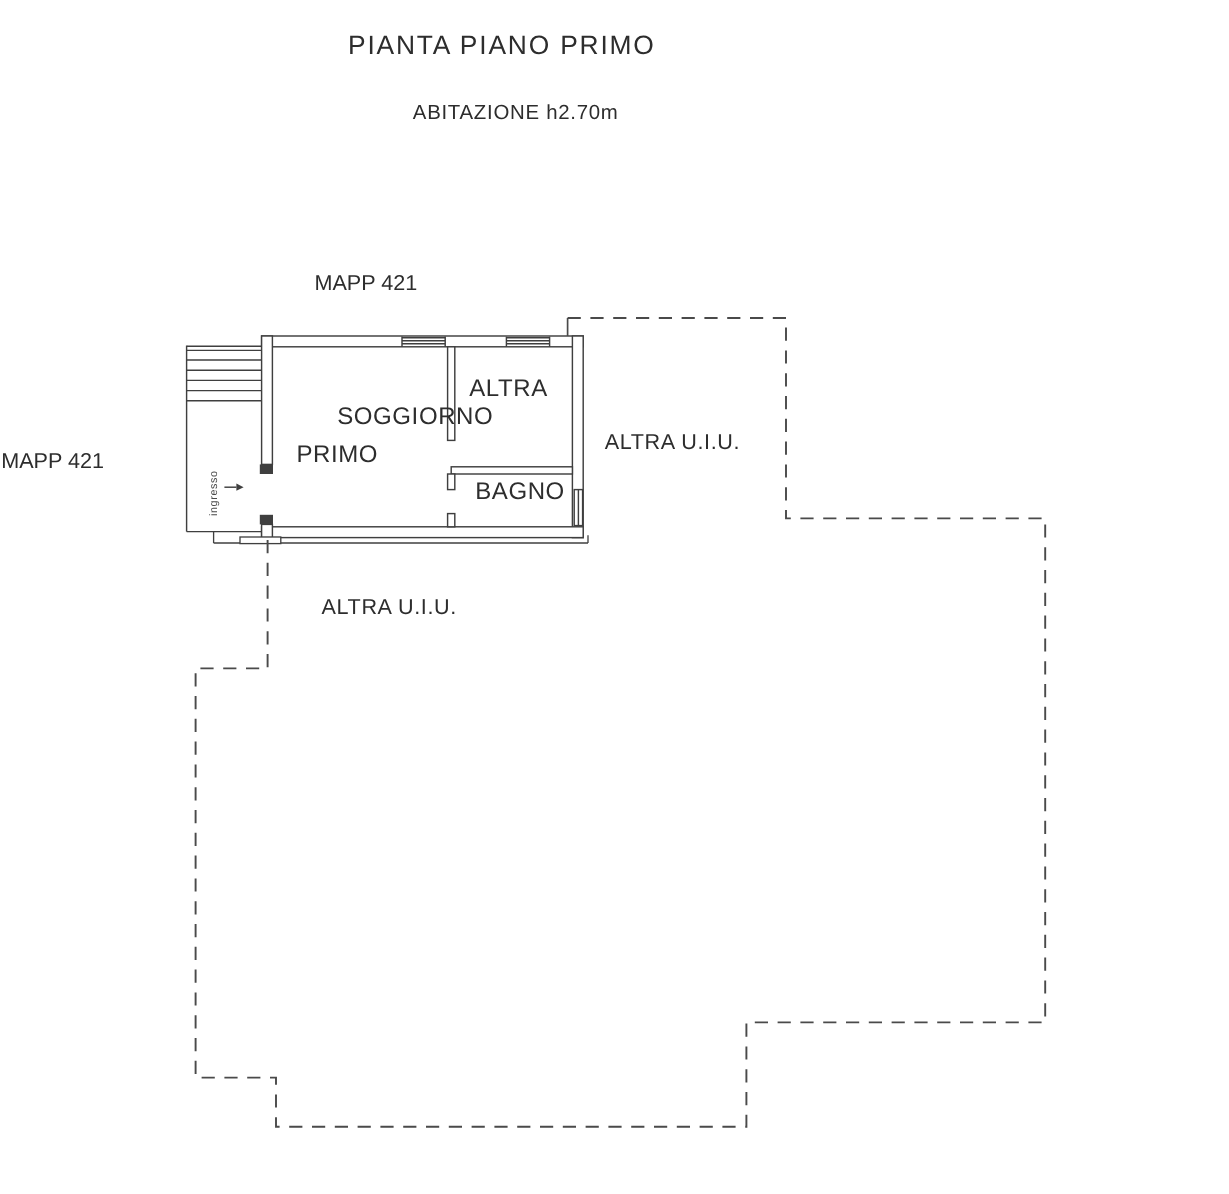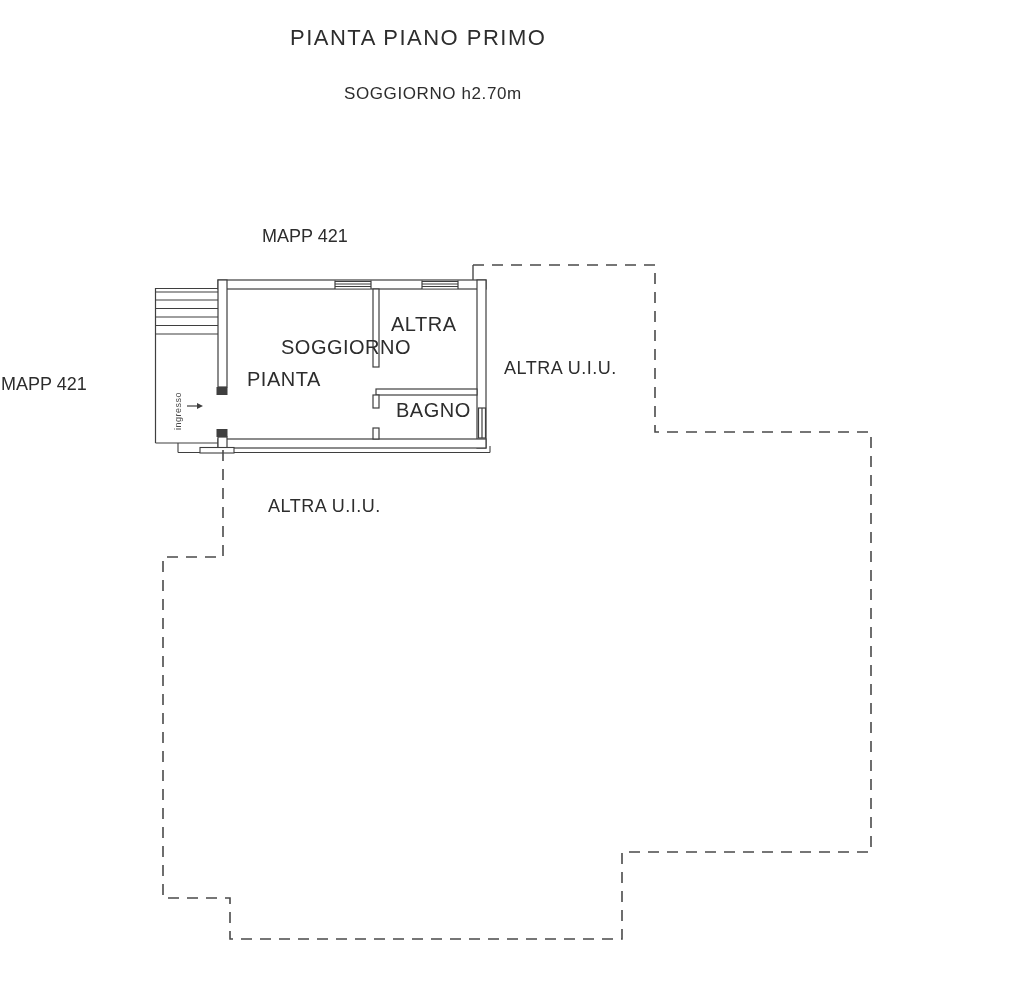--- a/index.html
+++ b/index.html
@@ -130,27 +130,27 @@
              L230,939 L230,898 L163,898 L163,557 L223,557 L223,450" fill="none" stroke="#4a4a4a" stroke-width="1.6" stroke-dasharray="11 8"></path>
     <line x1="473" y1="265" x2="473" y2="280" stroke="#4a4a4a" stroke-width="1.4"></line>
 
     <g>
       <line x1="187" y1="406" x2="197" y2="406" stroke="#3f3f3f" stroke-width="1.2"></line>
       <polygon points="197,403 203,406 197,409" fill="#3f3f3f"></polygon>
     </g>
   </svg>
 
   <div class="lbl lbl-title">PIANTA PIANO PRIMO</div>
-  <div class="lbl lbl-subtitle">SOGGIORNO h2.70m</div>
+  <div class="lbl lbl-subtitle">ABITAZIONE h2.70m</div>
 
   <div class="lbl lbl-mapp-top">MAPP 421</div>
   <div class="lbl lbl-mapp-left">MAPP 421</div>
 
   <div class="lbl lbl-soggiorno">SOGGIORNO</div>
-  <div class="lbl lbl-cucina">PIANTA</div>
+  <div class="lbl lbl-cucina">PRIMO</div>
   <div class="lbl lbl-camera">ALTRA</div>
   <div class="lbl lbl-bagno">BAGNO</div>
 
   <div class="lbl lbl-altra-right">ALTRA U.I.U.</div>
   <div class="lbl lbl-altra-bottom">ALTRA U.I.U.</div>
 
   <div class="lbl lbl-ingresso">ingresso</div>
 </div>
 
 </body></html>

